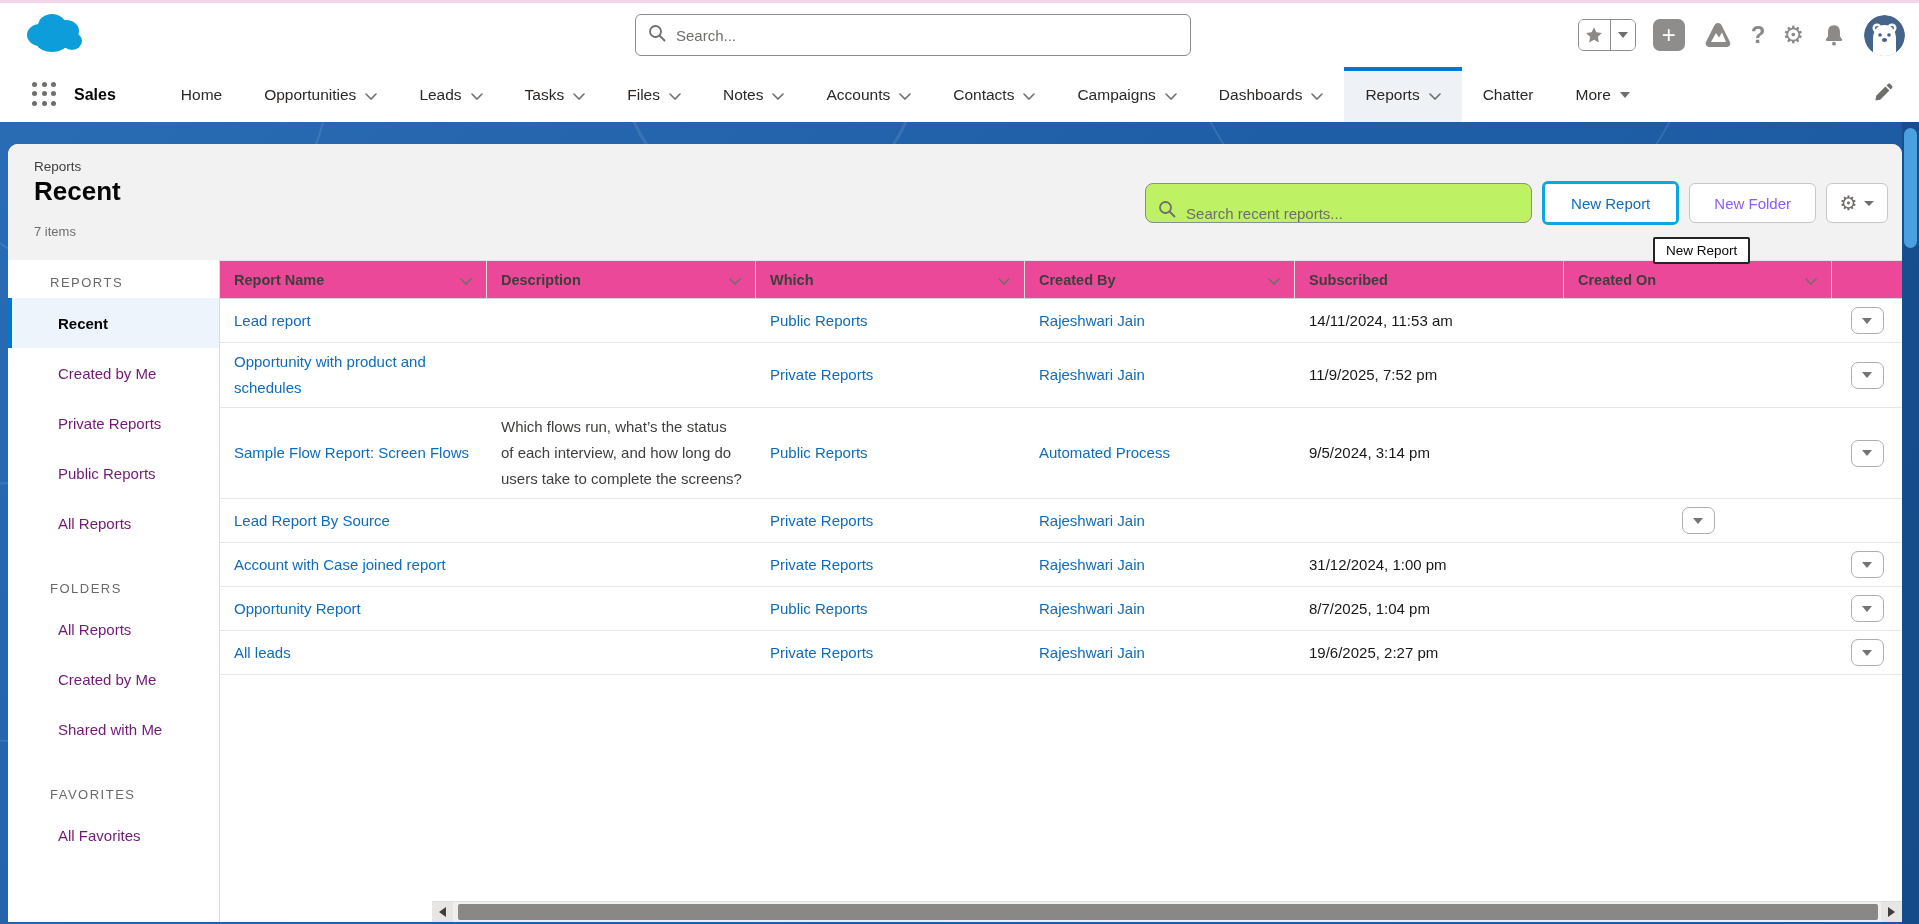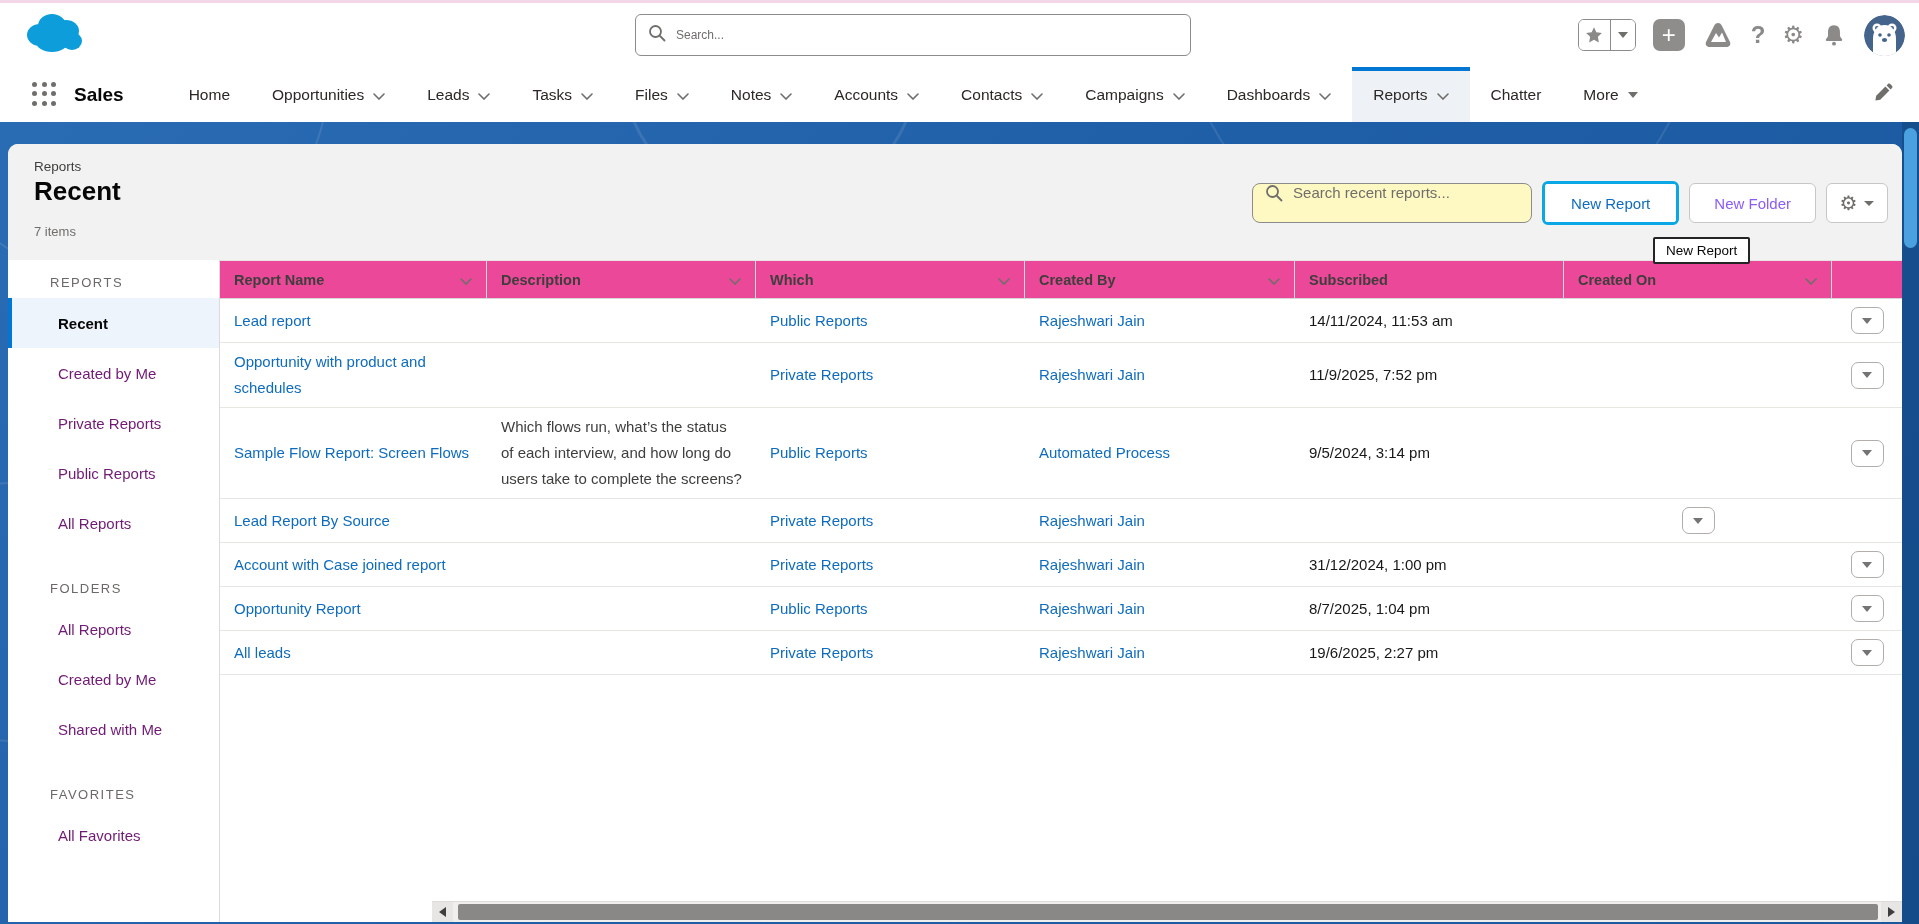--- a/index.html
+++ b/index.html
@@ -6,39 +6,39 @@
   html,body { width:1919px; height:924px; overflow:hidden; }
   body { font-family:"Liberation Sans", sans-serif; background:#fff; position:relative; }
 
   .top-accent { position:absolute; top:0; left:0; right:0; height:3px; background:#f2d7e8; z-index:20; }
 
   
   .global-header { position:absolute; top:3px; left:0; right:0; height:64px; background:#fff; z-index:10; }
   .sf-logo { position:absolute; left:22px; top:6px; }
   .global-search { position:absolute; left:635px; top:11px; width:556px; height:42px; border:1px solid #8c8c8c;
                    border-radius:6px; background:#fff; display:flex; align-items:center; padding:0 12px; gap:10px; }
-  .global-search input { border:none; outline:none; flex:1; font-size:12px; font-family:inherit; color:#3e3e3c; background:transparent; }
+  .global-search input { border:none; outline:none; flex:1; font-size:15px; font-family:inherit; color:#3e3e3c; background:transparent; }
   .global-search input::placeholder { color:#706e6b; }
   .header-icons { position:absolute; right:14px; top:10px; height:44px; display:flex; align-items:center; gap:17px; }
   .fav-group { display:flex; border:1px solid #8c8c8c; border-radius:6px; overflow:hidden; height:32px; background:#fff; }
   .fav-star-btn { width:32px; display:flex; align-items:center; justify-content:center; border-right:1px solid #8c8c8c; background:#fff; }
   .fav-caret-btn { width:24px; display:flex; align-items:center; justify-content:center; background:#fff; }
   .icon-btn { display:flex; align-items:center; justify-content:center; background:transparent; border:none; cursor:pointer; }
   .plus-btn { width:32px; height:32px; background:#8e8d8b; border-radius:7px; color:#fff; font-size:24px; line-height:1;
               display:flex; align-items:center; justify-content:center; font-weight:400; }
   .help-glyph { font-size:24px; font-weight:700; color:#8c8a88; }
   .gear-glyph { font-size:24px; color:#8c8a88; }
   .avatar { width:41px; height:41px; border-radius:50%; overflow:hidden; }
   .tri { width:0; height:0; border-left:5px solid transparent; border-right:5px solid transparent; border-top:6px solid #706e6b; }
 
   
   .nav-bar { position:absolute; top:67px; left:0; right:0; height:55px; background:#fff; display:flex; align-items:stretch; z-index:9; }
   .waffle { width:26px; height:26px; display:grid; grid-template-columns:repeat(3,1fr); gap:3px; align-self:center; margin:0 16px 0 32px; cursor:pointer; }
   .waffle i { width:5px; height:5px; border-radius:50%; background:#706e6b; }
-  .app-name { align-self:center; font-size:19px; font-weight:700; color:#080707; margin-right:44px; cursor:pointer; }
+  .app-name { align-self:center; font-size:16px; font-weight:700; color:#080707; margin-right:44px; cursor:pointer; }
   .nav-tabs { display:flex; align-items:stretch; }
   .nav-tab { position:relative; display:flex; align-items:center; gap:9px; padding:0 21px; font-size:15.5px; color:#2b2826; cursor:pointer; }
   .nav-tab.active { background:#eef1f6; }
   .nav-tab.active::before { content:''; position:absolute; top:0; left:0; right:0; height:4px; background:#0176d3; }
   .nav-spacer { flex:1; }
   .nav-edit { align-self:center; margin-right:26px; cursor:pointer; }
 
   
   .content-bg { position:absolute; top:122px; left:0; right:0; bottom:0;
                 background:linear-gradient(135deg,#2a6cb4 0%, #1f5fa7 45%, #1a589e 100%); overflow:hidden; }
@@ -49,22 +49,22 @@
   .deco4 { width:260px; height:260px; left:-120px; top:360px; }
 
   
   .card { position:absolute; left:8px; top:22px; width:1894px; height:778px; background:#fff;
           border-radius:10px 10px 0 0; display:flex; flex-direction:column; }
   .card-header { height:116px; background:#f3f2f2; border-radius:10px 10px 0 0; position:relative; padding:15px 0 0 26px; flex:0 0 auto; }
   .breadcrumb { font-size:13.5px; color:#3e3e3c; margin-bottom:2px; }
   .page-title { font-size:26px; font-weight:700; color:#080707; }
   .item-count { font-size:13px; color:#706e6b; margin-top:17px; }
   .header-actions { position:absolute; right:14px; top:37px; display:flex; align-items:center; gap:10px; }
-  .recent-search { width:280px; height:40px; border:1px solid #8c8c8c; border-radius:8px; background:#fef9c3;
-                   display:flex; align-items:flex-start; padding:0 12px; gap:10px; }
+  .recent-search { width:387px; height:40px; border:1px solid #8c8c8c; border-radius:8px; background:#bef264;
+                   display:flex; align-items:flex-end; padding:0 12px; gap:10px; }
   .recent-search input { border:none; outline:none; flex:1; font-size:15px; font-family:inherit; color:#3e3e3c; background:transparent; }
   .recent-search input::placeholder { color:#706e6b; }
   .btn-focus-ring { border:3px solid #0aa7e4; border-radius:6px; background:#fff; }
   .btn-primary-look { height:38px; padding:0 26px; background:#fff; border:none; color:#0f6cbd; font-size:15px;
                       font-family:inherit; cursor:pointer; border-radius:3px; }
   .btn-neutral { height:40px; padding:0 24px; background:#fff; border:1px solid #c9c7c5; border-radius:6px; color:#8b5cf6;
                  font-size:15px; font-family:inherit; cursor:pointer; }
   .gear-dd-btn { height:40px; width:62px; background:#fff; border:1px solid #c9c7c5; border-radius:6px;
                  display:flex; align-items:center; justify-content:center; gap:7px; cursor:pointer; }
   .gear-dd-btn .gear-glyph { font-size:20px; color:#706e6b; }

